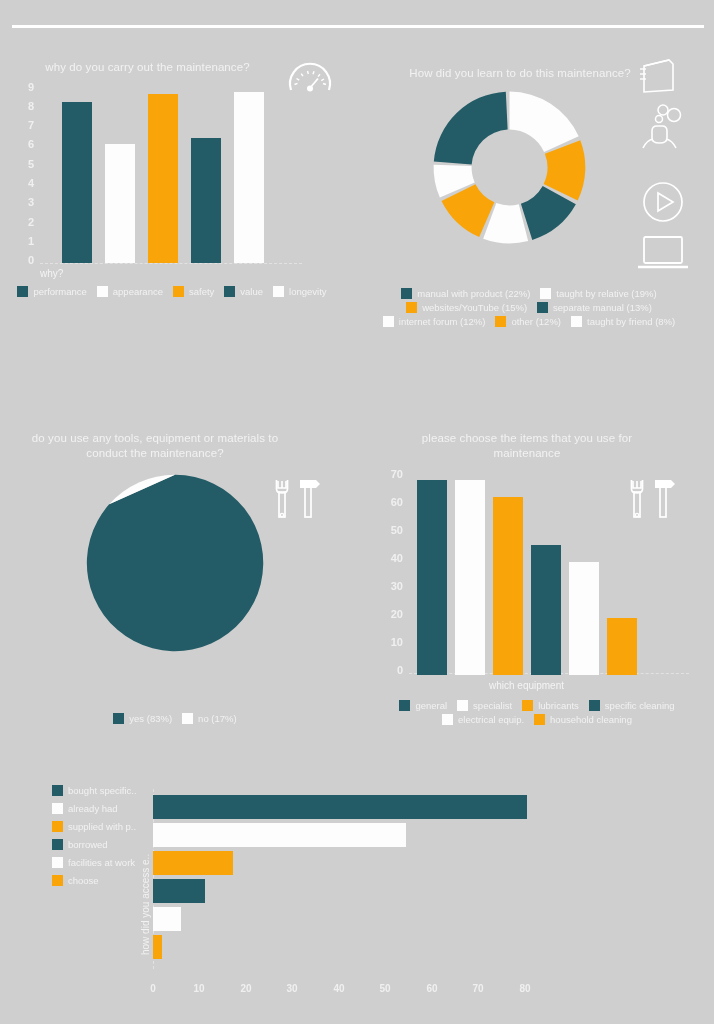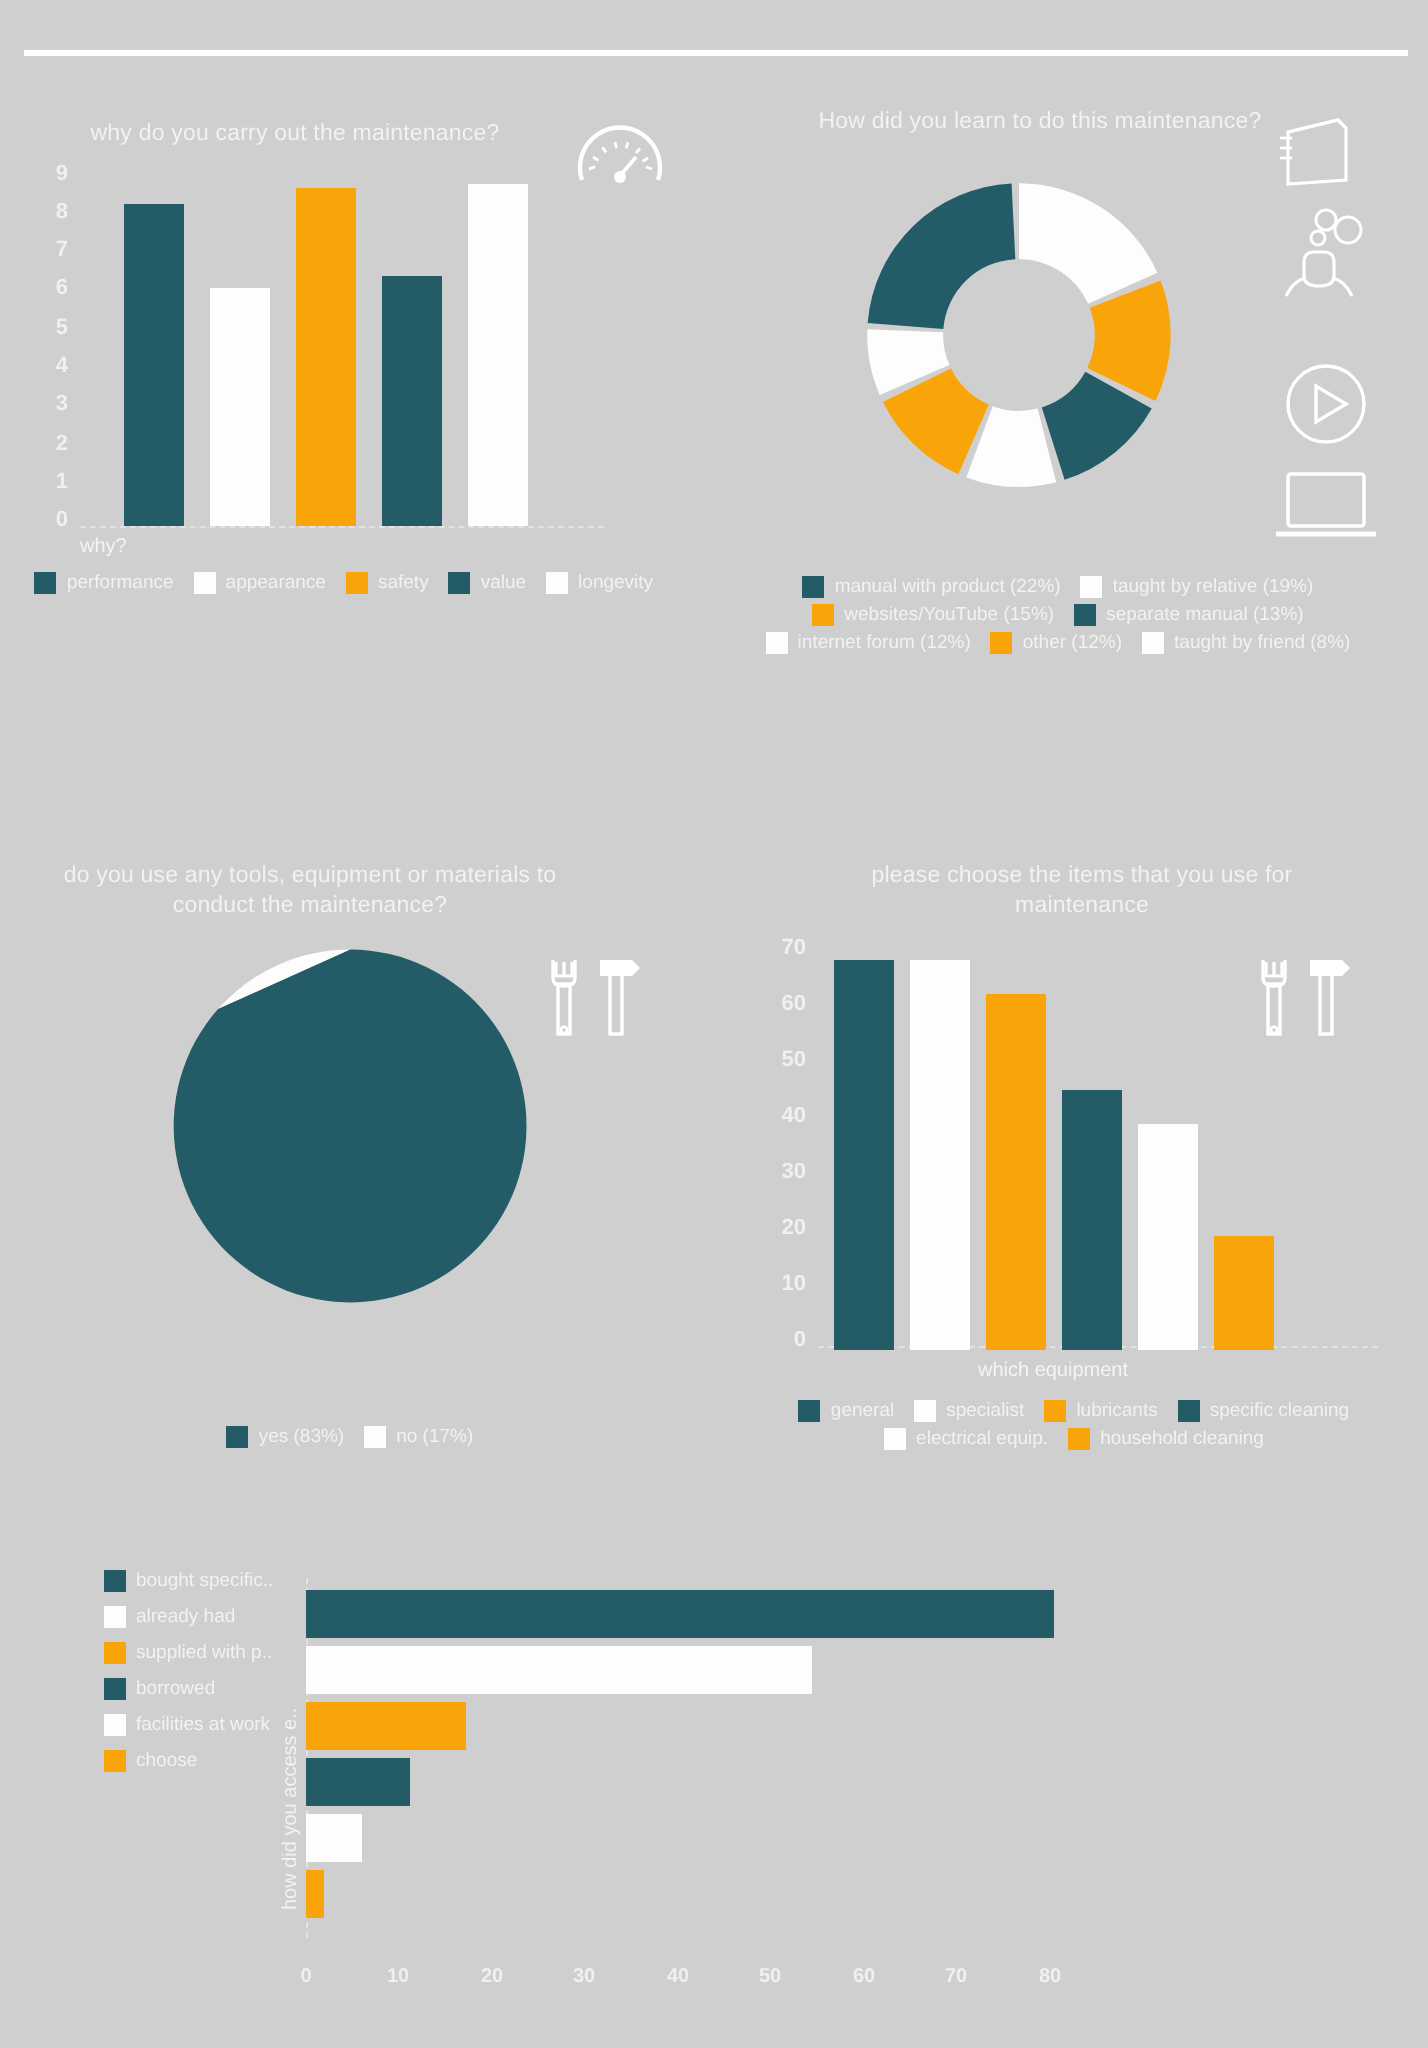--- a/index.html
+++ b/index.html
@@ -184,21 +184,21 @@
       </div>
       <div class="legend-item">
         <span class="swatch" style="background: rgb(253, 253, 253);"></span>
         <span>longevity</span>
       </div>
     </div>
 </div>
 
 <div class="panel" style="left:357px; top:50px; width:357px; height:330px;">
 
-  <div class="chart-title" style="position:absolute; left:18px; top:4px; width:290px;">How did you learn to do this maintenance?</div>
+  <div class="chart-title" style="position:absolute; left:18px; top:16px; width:290px;">How did you learn to do this maintenance?</div>
 
   <div class="icon" style="left:278px; top:4px; width:46px; height:48px;">
     <svg width="46" height="48" viewBox="0 0 46 48">
       <path d="M9 12 L34 6 L38 10 L38 36 L9 38 Z" fill="none" stroke="#ffffff" stroke-width="1.6"></path>
       <line x1="9" y1="12" x2="34" y2="6" stroke="#ffffff" stroke-width="1.6"></line>
       <g stroke="#ffffff" stroke-width="1.4">
         <line x1="5" y1="15" x2="11" y2="15"></line>
         <line x1="5" y1="20" x2="11" y2="20"></line>
         <line x1="5" y1="25" x2="11" y2="25"></line>
       </g>
@@ -317,21 +317,21 @@
       </div>
       <div class="legend-item">
         <span class="swatch" style="background: rgb(253, 253, 253);"></span>
         <span>no (17%)</span>
       </div>
     </div>
 </div>
 
 <div class="panel" style="left:357px; top:425px; width:357px; height:330px;">
 
-  <div class="chart-title" style="position:absolute; left:49px; top:6px; width:270px;">please choose the items that you use for maintenance</div>
+  <div class="chart-title" style="position:absolute; left:35px; top:6px; width:270px;">please choose the items that you use for maintenance</div>
 
   <div class="icon" style="left:268px; top:50px; width:60px; height:56px;">
     <svg width="60" height="56" viewBox="0 0 60 56">
       <path d="M6.5 5 L6.5 14 Q6.5 18 12 18 Q17.5 18 17.5 14 L17.5 5" fill="none" stroke="#ffffff" stroke-width="1.7"></path>
       <path d="M8 6 L8 13 L12 13 L12 6 M16 6 L16 13 L12 13" fill="none" stroke="#ffffff" stroke-width="1.6"></path>
       <rect x="9" y="17" width="6" height="25" fill="none" stroke="#ffffff" stroke-width="1.7"></rect>
       <circle cx="12" cy="40" r="1.6" fill="none" stroke="#ffffff" stroke-width="1.4"></circle>
       <path d="M30 5 L46 5 L50 9 L46 13 L30 13 Z" fill="#ffffff"></path>
       <rect x="35" y="12" width="6" height="30" fill="none" stroke="#ffffff" stroke-width="1.7"></rect>
     </svg>

